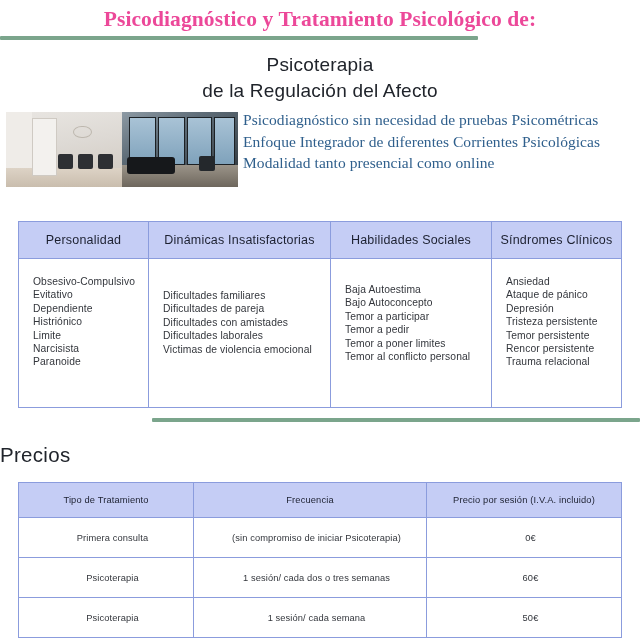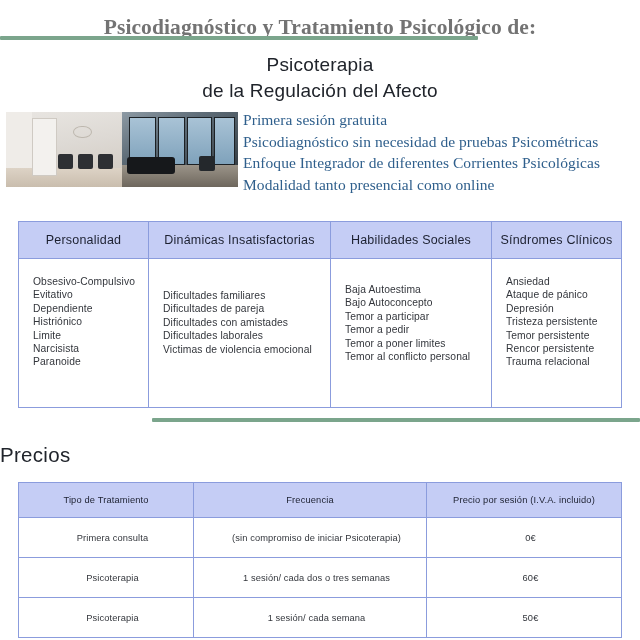--- a/index.html
+++ b/index.html
@@ -13,24 +13,24 @@
     font-family: "Liberation Sans", sans-serif;
     overflow: hidden;
     position: relative;
   }
 
   
   .main-title {
     font-family: "Liberation Serif", serif;
     font-size: 21.5px;
     font-weight: 700;
-    color: #737373;
+    color: #ec4899;
     text-align: center;
     letter-spacing: 0.1px;
-    margin: 8px;
+    margin: 0;
     padding-top: 4px;
     line-height: 30px;
   }
 
   .green-rule-top {
     position: absolute;
     left: 0;
     top: 36px;
     width: 478px;
     height: 4px;
@@ -254,21 +254,20 @@
       <div class="pb-window w2"></div>
       <div class="pb-window w3"></div>
       <div class="pb-window w4"></div>
       <div class="pb-floor"></div>
       <div class="pb-sofa"></div>
       <div class="pb-chair"></div>
     </div>
   </div>
 
   <div class="bullets">
-    <div>Primera sesión gratuita</div>
     <div>Psicodiagnóstico sin necesidad de pruebas Psicométricas</div>
     <div>Enfoque Integrador de diferentes Corrientes Psicológicas</div>
     <div>Modalidad tanto presencial como online</div>
   </div>
 </div>
 
 <table class="concepts-table">
   <colgroup>
     <col style="width:130px">
     <col style="width:182px">

